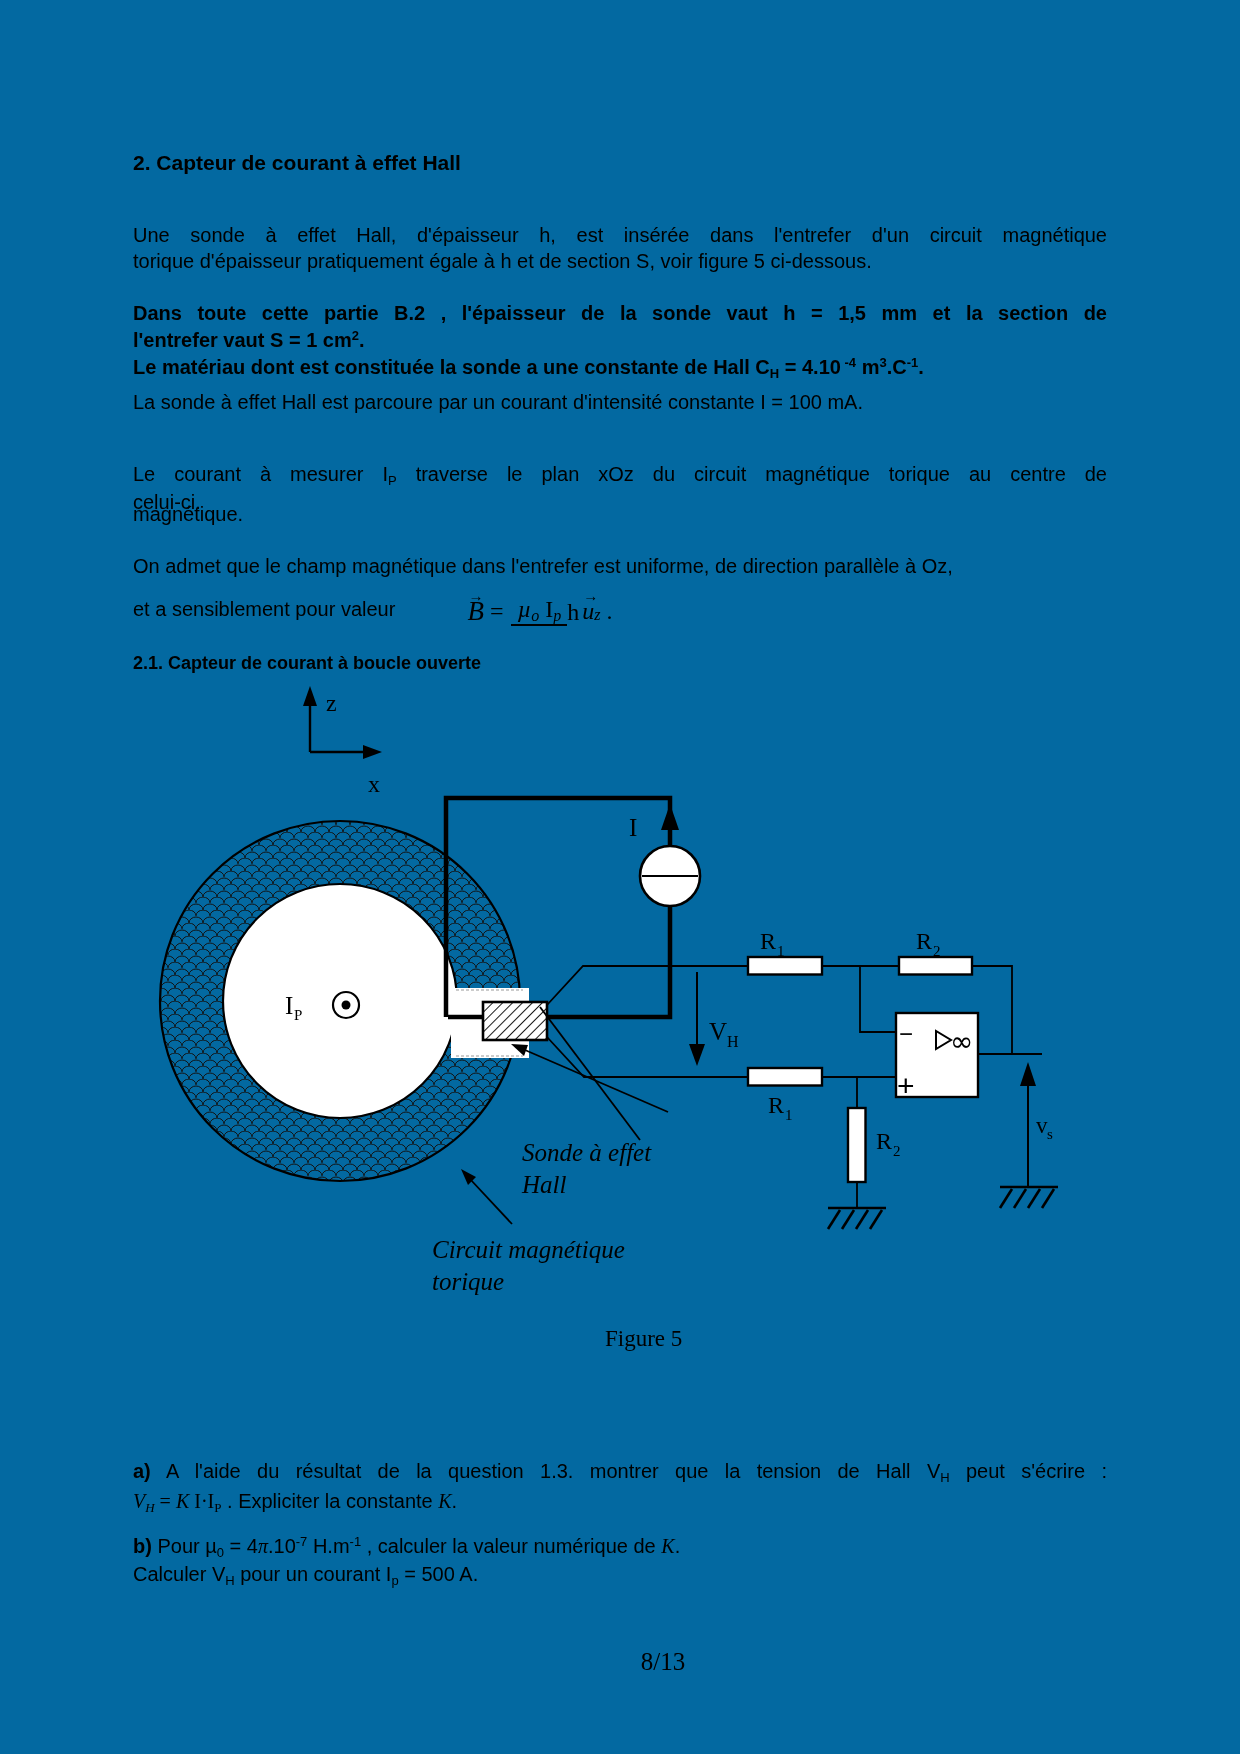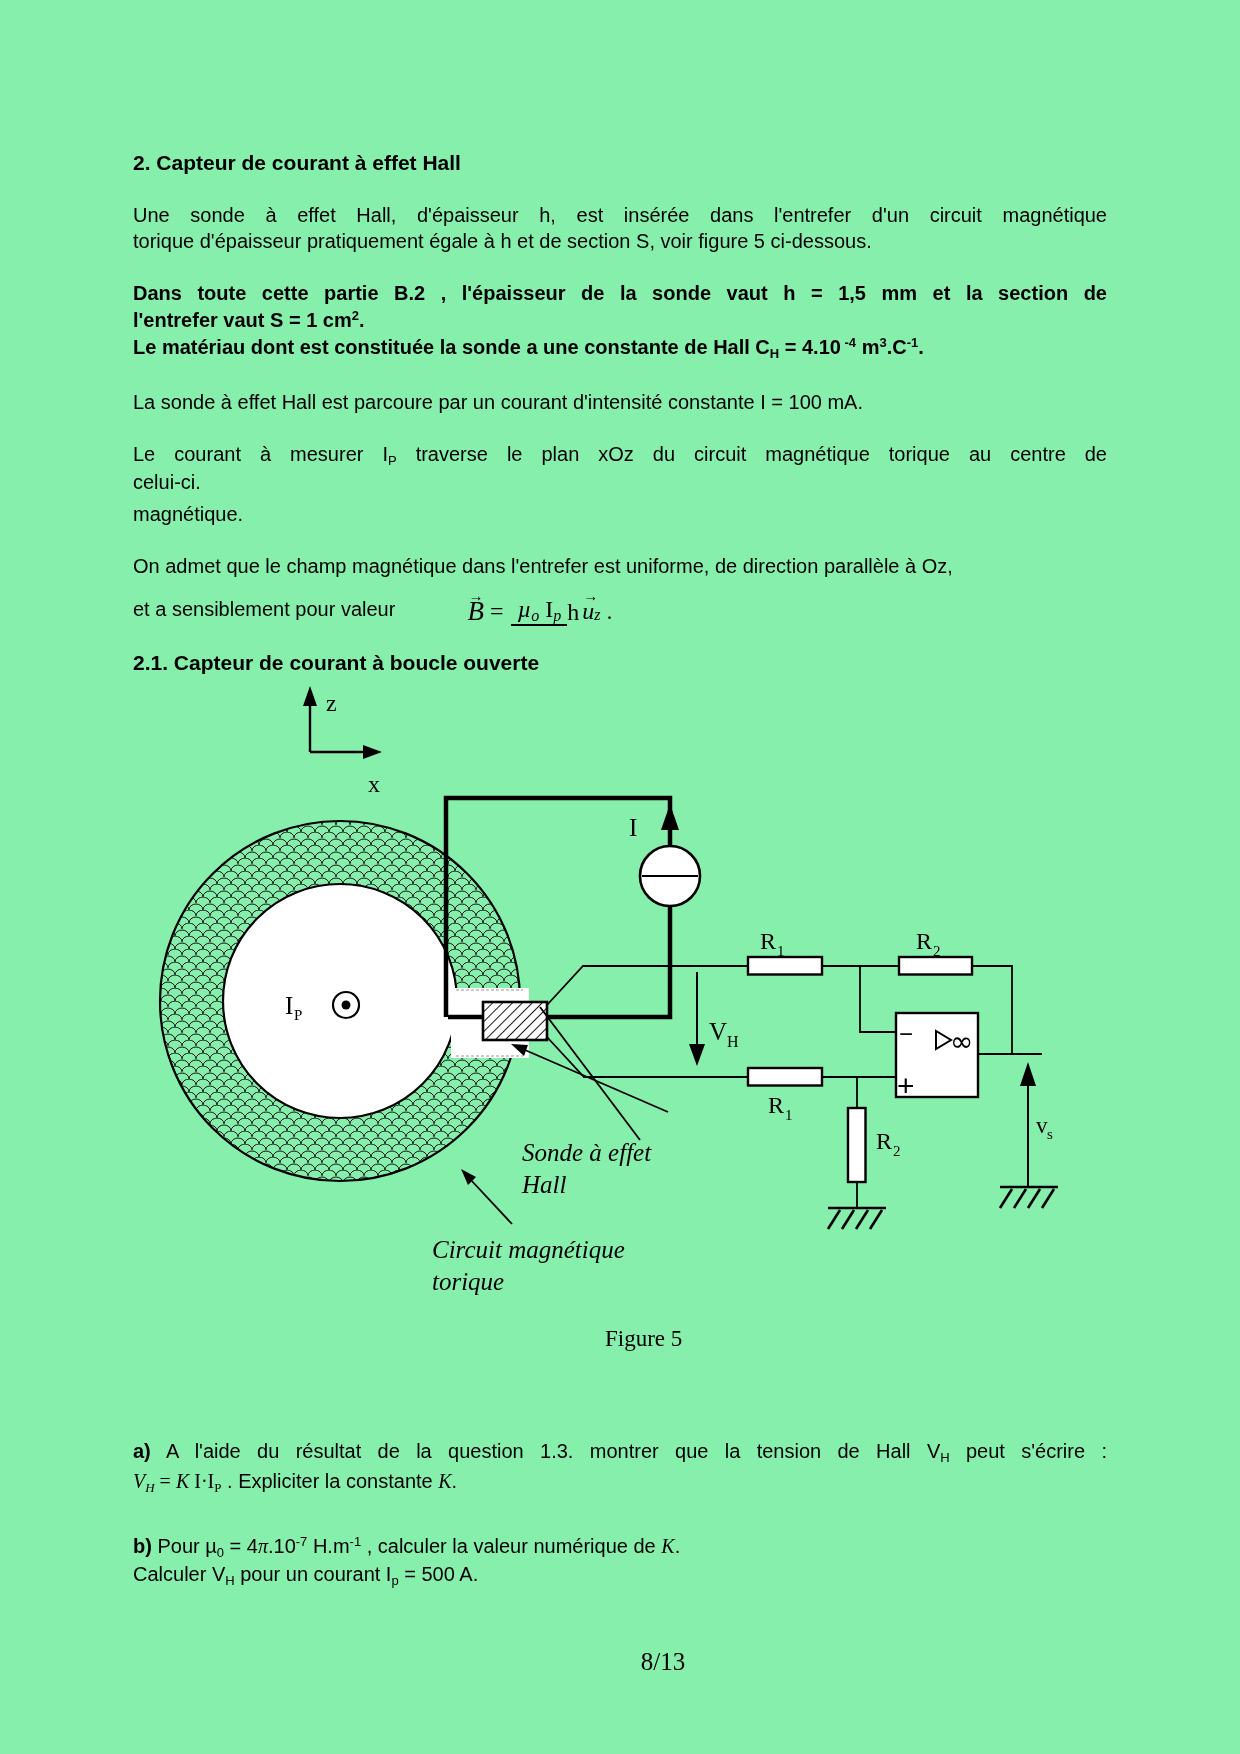--- a/index.html
+++ b/index.html
@@ -1,21 +1,21 @@
 <!DOCTYPE html>
 <html><head>
 <meta charset="utf-8">
 <style>
   html,body{margin:0;padding:0;background:#888;}
-  .page{position:relative;width:1240px;height:1754px;background:#86efac;color:#000;
+  .page{position:relative;width:1240px;height:1754px;background:#0369a1;color:#000;
         font-family:"Liberation Sans",sans-serif;overflow:hidden;margin:0 auto;}
   .blk{position:absolute;left:133px;width:974px;font-size:20px;line-height:26px;}
   .h1{font-size:21px;font-weight:bold;}
-  .h2{font-size:21px;font-weight:bold;}
-  .jl{text-align:justify;text-align-last:justify;}
+  .h2{font-size:18px;font-weight:bold;}
+  .jl{text-align:justify;text-align-last:justify;margin-top:20px;}
   sub{font-size:13px;line-height:0;position:relative;top:4px;vertical-align:baseline;}
   sup{font-size:13px;line-height:0;position:relative;top:-7px;vertical-align:baseline;}
   .mi{font-family:"Liberation Serif",serif;font-style:italic;}
   .ms{font-family:"Liberation Serif",serif;}
   .bb{font-weight:bold;}
   .vec{font-family:"Liberation Serif",serif;font-style:italic;position:relative;display:inline-block;}
   .vec::after{content:"\2192";position:absolute;left:1px;top:-15px;font-size:15px;font-style:normal;letter-spacing:-1px;}
   .eq{display:flex;align-items:flex-start;height:62px;}
   .eqmath{display:inline-flex;align-items:center;margin-left:72px;
           font-family:"Liberation Serif",serif;font-size:24px;}

